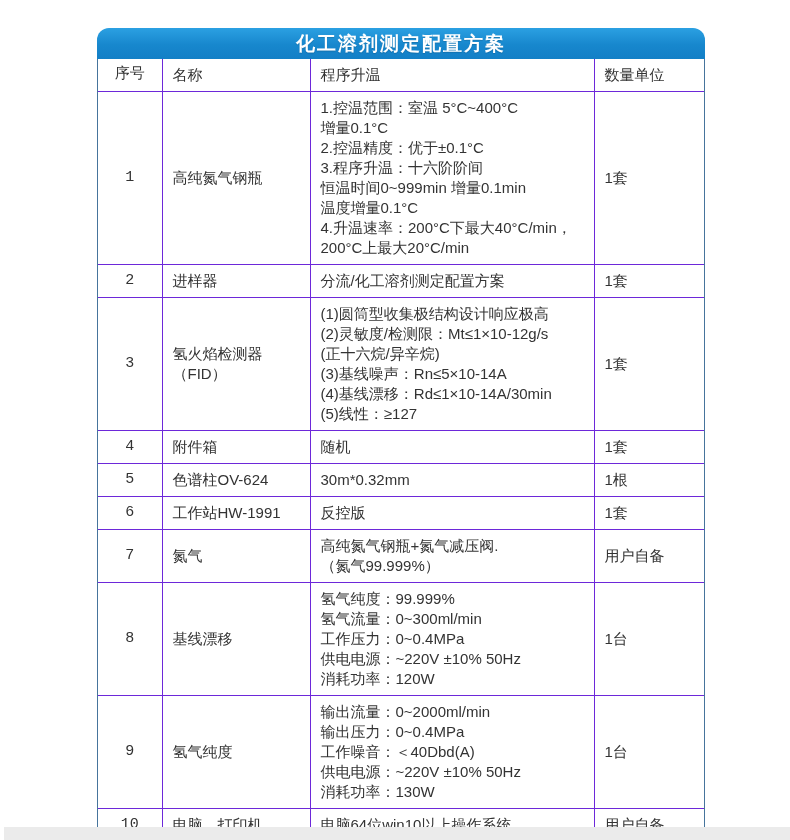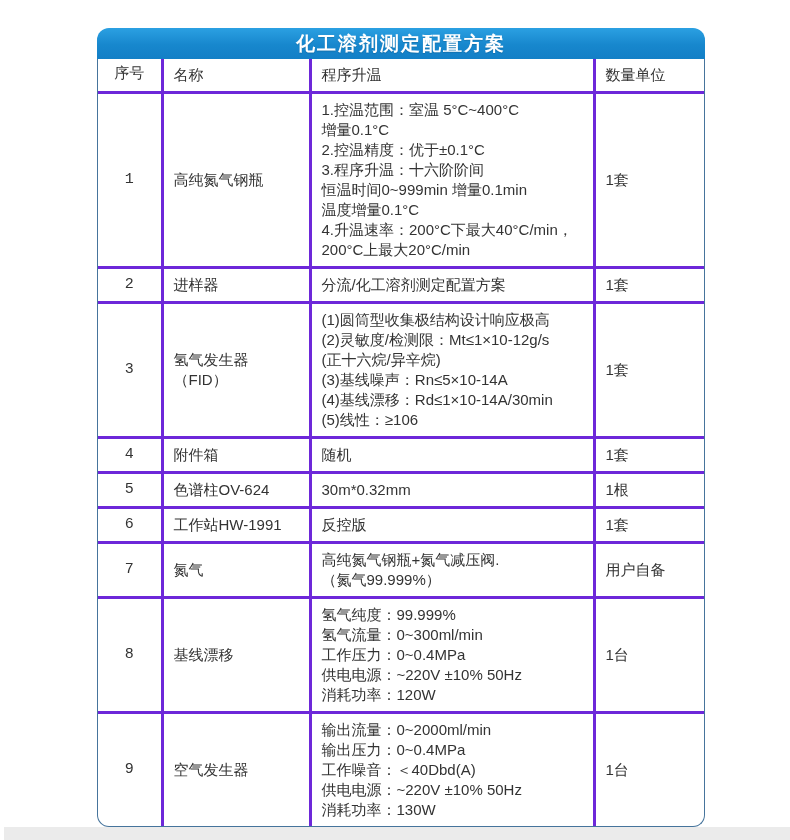--- a/index.html
+++ b/index.html
@@ -38,21 +38,21 @@
     color: #333333;
     font-size: 15px;
     line-height: 20px;
   }
   .cfg col.c-no   { width: 64px; }
   .cfg col.c-name { width: 148px; }
   .cfg col.c-spec { width: 284px; }
   .cfg col.c-qty  { width: 112px; }
 
   .cfg th, .cfg td {
-    border: 3px solid #6d28d9;
+    border: 1px solid #6d28d9;
     padding: 6px 10px;
     vertical-align: middle;
     text-align: left;
     font-weight: 400;
     white-space: pre-line;
     word-break: break-word;
   }
   .cfg th { height: 31px; }
   .cfg .no-cell { text-align: center; font-family: Liberation Mono, monospace; }
   
@@ -107,27 +107,27 @@
             <td>1套</td>
           </tr>
           <tr>
             <td class="no-cell">2</td>
             <td>进样器</td>
             <td>分流/化工溶剂测定配置方案</td>
             <td>1套</td>
           </tr>
           <tr>
             <td class="no-cell">3</td>
-            <td>氢气发生器（FID）</td>
+            <td>氢火焰检测器（FID）</td>
             <td>(1)圆筒型收集极结构设计响应极高
 (2)灵敏度/检测限：Mt≤1×10-12g/s
 (正十六烷/异辛烷)
 (3)基线噪声：Rn≤5×10-14A
 (4)基线漂移：Rd≤1×10-14A/30min
-(5)线性：≥106</td>
+(5)线性：≥127</td>
             <td>1套</td>
           </tr>
           <tr>
             <td class="no-cell">4</td>
             <td>附件箱</td>
             <td>随机</td>
             <td>1套</td>
           </tr>
           <tr>
             <td class="no-cell">5</td>
@@ -153,27 +153,33 @@
             <td>基线漂移</td>
             <td>氢气纯度：99.999%
 氢气流量：0~300ml/min
 工作压力：0~0.4MPa
 供电电源：~220V ±10% 50Hz
 消耗功率：120W</td>
             <td>1台</td>
           </tr>
           <tr>
             <td class="no-cell">9</td>
-            <td>空气发生器</td>
+            <td>氢气纯度</td>
             <td>输出流量：0~2000ml/min
 输出压力：0~0.4MPa
 工作噪音：＜40Dbd(A)
 供电电源：~220V ±10% 50Hz
 消耗功率：130W</td>
             <td>1台</td>
+          </tr>
+          <tr>
+            <td class="no-cell">10</td>
+            <td>电脑、打印机</td>
+            <td>电脑64位win10以上操作系统</td>
+            <td>用户自备</td>
           </tr>
         </tbody>
       </table>
     </div>
   </div>
 
   <div class="bottom-strip"></div>
 </div>
 
 </body></html>

